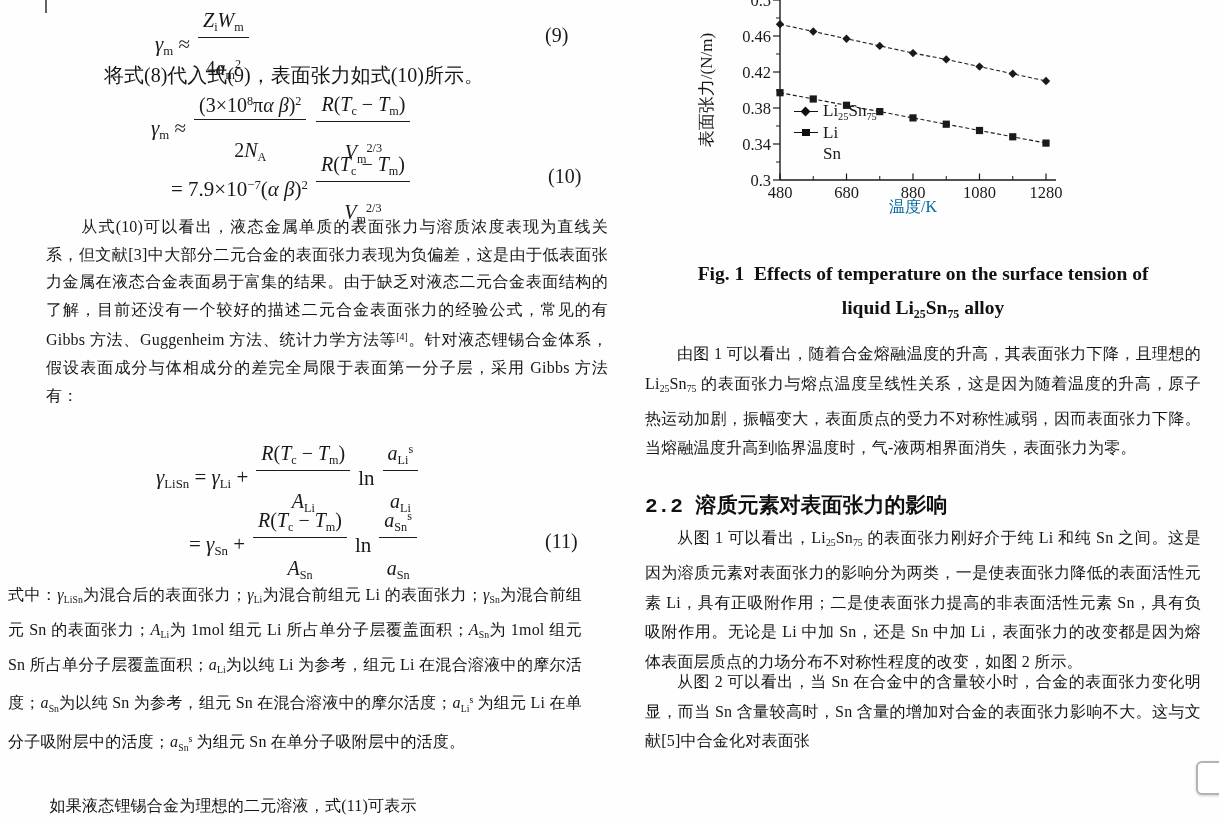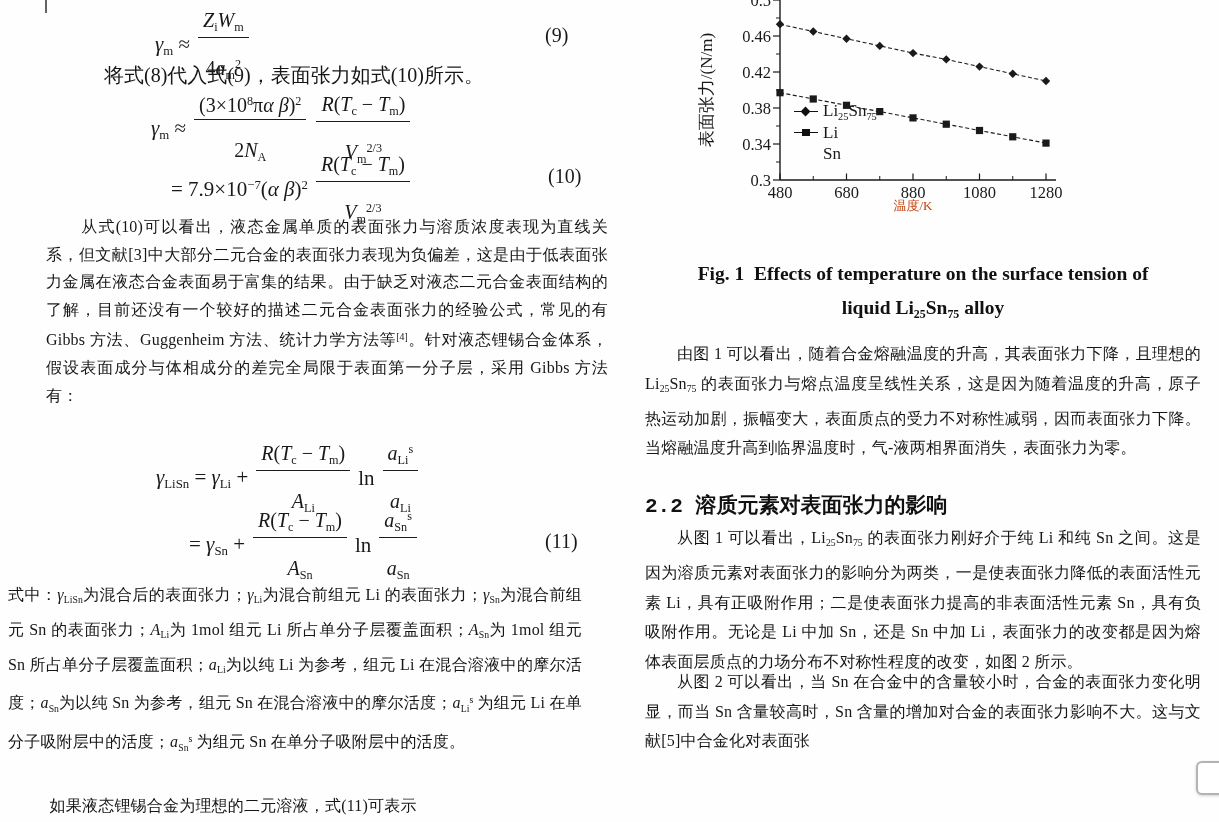--- a/index.html
+++ b/index.html
@@ -20,21 +20,21 @@
   sub{font-size:61%;vertical-align:-0.35em;letter-spacing:0;}
   sup{font-size:61%;vertical-align:0.55em;letter-spacing:0;}
   i{font-style:italic;}
   .eqnum{position:absolute;font-size:20px;color:#191919;}
   
   .chart{position:absolute;left:648px;top:0;width:440px;height:218px;}
   .chart svg{position:absolute;left:0;top:0;}
   .ylab{position:absolute;left:58px;top:90px;transform:translate(-50%,-50%) rotate(-90deg);
         font-size:17px;white-space:nowrap;color:#181818;}
   .xlab{position:absolute;left:265px;top:197px;transform:translateX(-50%);
-        font-size:13px;color:#c2410c;white-space:nowrap;}
+        font-size:16px;color:#0369a1;white-space:nowrap;}
   .legend{position:absolute;left:146px;top:101px;}
   .lrow{display:flex;align-items:center;height:21px;}
   .lm{position:relative;width:24px;height:12px;margin-right:5px;flex:0 0 24px;}
   .lm::before{content:"";position:absolute;left:0;right:0;top:5.4px;height:1.3px;background:#111;}
   .lm.diamond::after{content:"";position:absolute;left:8px;top:2.4px;width:7px;height:7px;
         background:#111;transform:rotate(45deg);}
   .lm.square::after{content:"";position:absolute;left:8px;top:2.2px;width:7.5px;height:7.5px;background:#111;}
   .lm.none::before{display:none;}
   .ltxt{font-size:17px;color:#181818;white-space:nowrap;}
   

